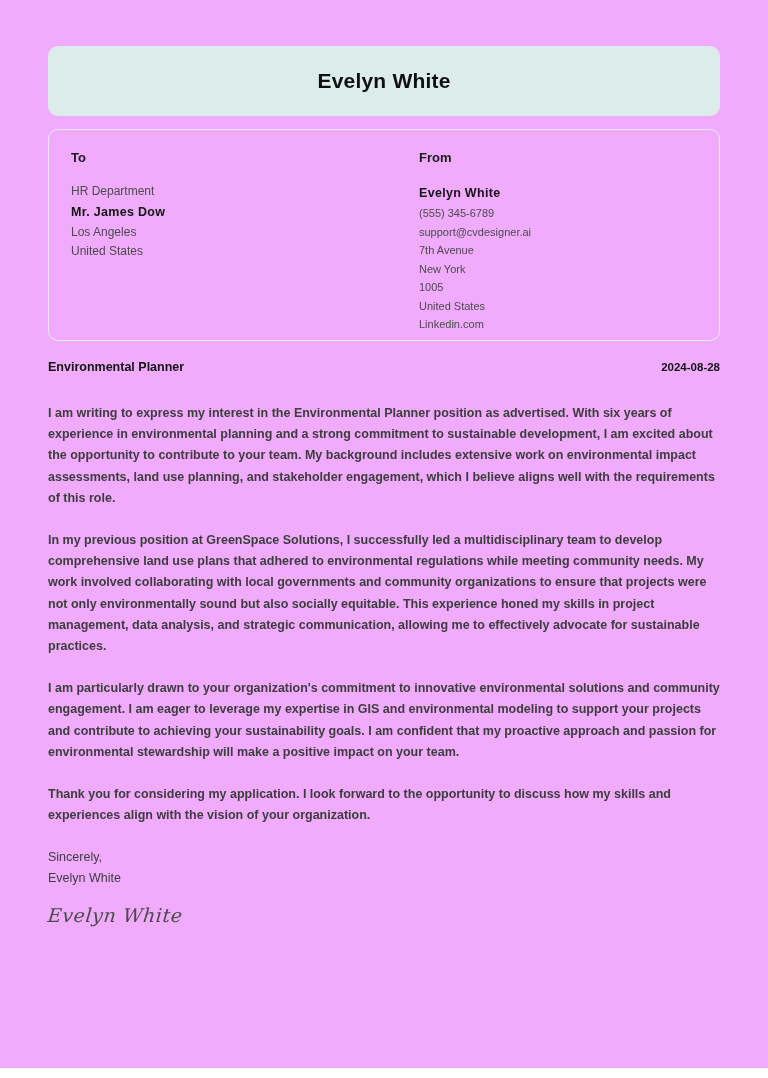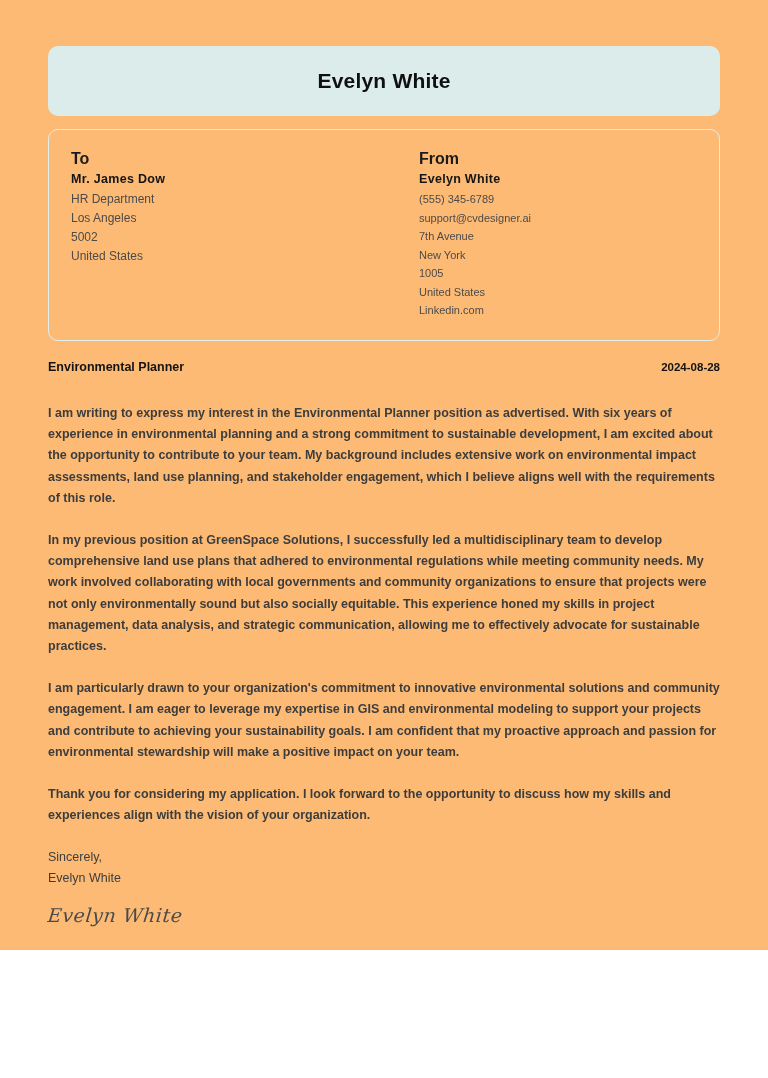--- a/index.html
+++ b/index.html
@@ -10,24 +10,24 @@
   body {
     width: 768px;
     height: 1078px;
     font-family: "Liberation Sans", sans-serif;
     color: #3a3a3a;
     position: relative;
     overflow: hidden;
   }
   .page {
     width: 768px;
-    height: 950px;
+    height: 1068px;
     box-sizing: border-box;
     padding: 46px 48px 0 48px;
-    background: #fdba74;
+    background: #f0abfc;
   }
 
   
   .name-banner {
     background: #dbecea;
     border-radius: 10px;
     height: 70px;
     display: flex;
     align-items: center;
     justify-content: center;
@@ -50,23 +50,24 @@
     padding: 20px 22px 0 22px;
   }
   .addr-col {
     flex: 0 0 50%;
     box-sizing: border-box;
   }
   .addr-col.right {
     padding-left: 35px;
   }
   .addr-heading {
-    font-size: 16px;
+    font-size: 13px;
     font-weight: bold;
     color: #1b1b1b;
+    margin-bottom: 17px;
   }
   .addr-line {
     font-size: 12px;
     line-height: 19px;
     color: #4b4b4b;
     white-space: pre;
   }
   .addr-line.strong {
     font-weight: bold;
     color: #151515;
@@ -143,24 +144,23 @@
 <div class="page">
 
   <div class="name-banner">
     <div class="full-name">Evelyn White</div>
   </div>
 
   <div class="address-card">
 
     <div class="addr-col left">
       <div class="addr-heading">To</div>
+      <div class="addr-line">HR Department</div>
       <div class="addr-line strong">Mr. James Dow</div>
-      <div class="addr-line">HR Department</div>
       <div class="addr-line">Los Angeles</div>
-      <div class="addr-line">5002</div>
       <div class="addr-line">United States</div>
     </div>
 
     <div class="addr-col right">
       <div class="addr-heading">From</div>
       <div class="addr-line strong">Evelyn White</div>
       <div class="addr-line">(555) 345-6789</div>
       <div class="addr-line">support@cvdesigner.ai</div>
       <div class="addr-line">7th Avenue</div>
       <div class="addr-line">New York</div>

